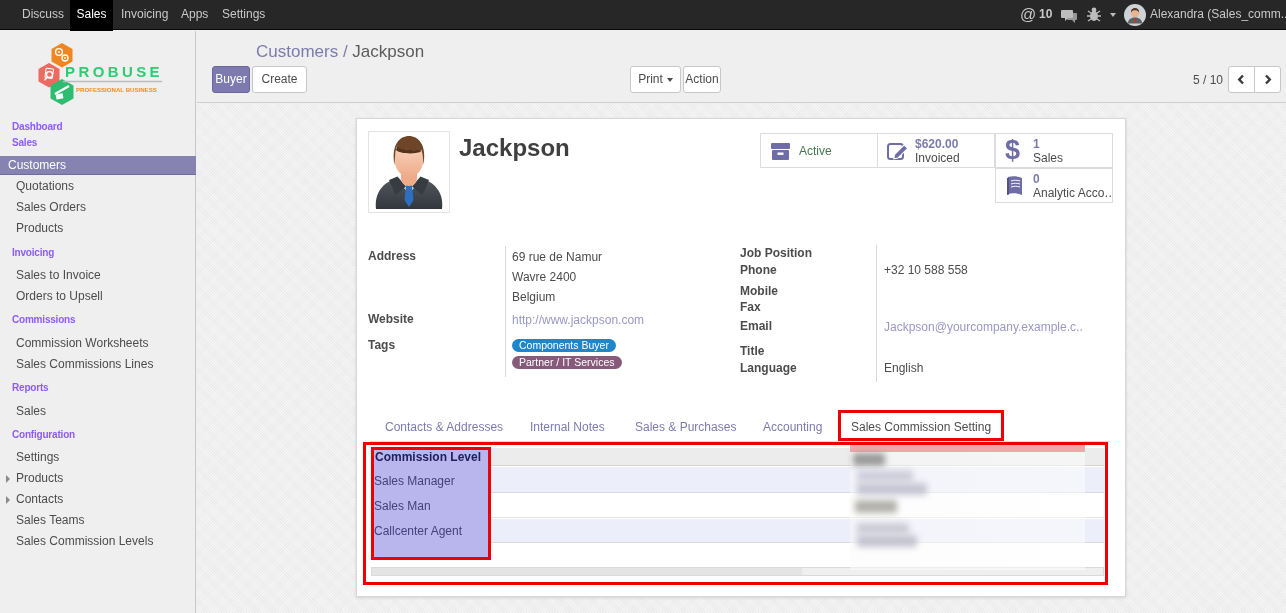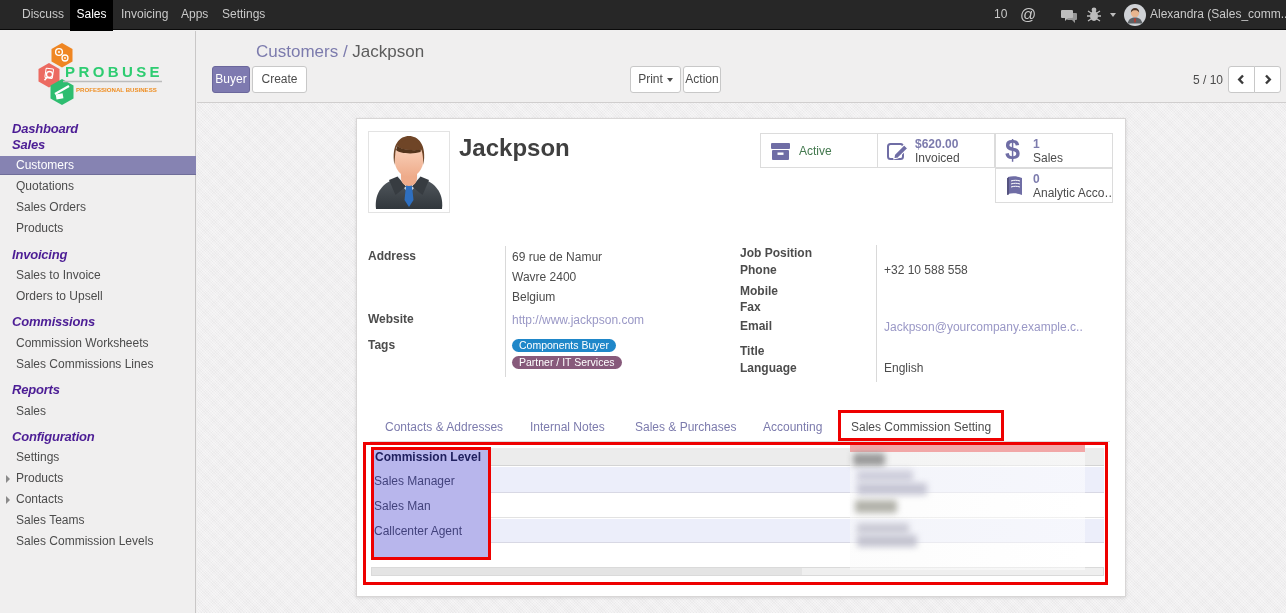--- a/index.html
+++ b/index.html
@@ -7,23 +7,23 @@
 body { font-family:"Liberation Sans", sans-serif; background:#f0efef; position:relative; }
 .abs { position:absolute;text-align:right; }
 
 
 #topbar { position:absolute; left:0; top:0; width:1286px; height:30px; background:#272727; border-bottom:1px solid #0a0a0a; color:#c9c9c9; font-size:12px; }
 #topbar .mitem { position:absolute; top:0; height:47px; line-height:29px; white-space:nowrap; }
 #topbar .active { background:#000; color:#fff; }
 
 
 #sidebar { position:absolute; left:0; top:31px; width:196px; height:582px; background:#f0efef; border-right:1px solid #c9c7c7; }
-.snavh { position:absolute; left:12px; font-weight:bold; color:#4c1d95; font-size:13px; letter-spacing:-0.2px;font-style:italic; }
+.snavh { position:absolute; left:12px; font-weight:bold; color:#8b5cf6; font-size:10px; letter-spacing:-0.2px; }
 .snavi { position:absolute; left:16px; color:#4c4c4c; font-size:12px; }
-.snava { position:absolute; left:0; width:196px; height:19px; background:#8683b2; border-bottom:1px solid #6f6d99; color:#fff; font-size:12px; line-height:19px; padding-left:16px; }
+.snava { position:absolute; left:0; width:196px; height:19px; background:#8683b2; border-bottom:1px solid #6f6d99; color:#fff; font-size:12px; line-height:19px; padding-left:8px; }
 .caret-r { position:absolute; left:6px; width:0; height:0; border-left:4px solid #8a8a8a; border-top:4px solid transparent; border-bottom:4px solid transparent; }
 
 
 #cp { position:absolute; left:197px; top:31px; width:1089px; height:72px; background:#f0efef; border-bottom:1px solid #d0cece; }
 #breadcrumb { position:absolute; left:212px; top:42px; font-size:17px; color:#7c7bad;margin-left:44px; }
 #breadcrumb .cur { color:#5c5c5c; }
 .btn { position:absolute; height:27px; background:#fff; border:1px solid #c8c8c8; border-radius:3px; font-size:12px; color:#4c4c4c; text-align:center; line-height:25px; }
 .btn.primary { background:#7e7ab0; border-color:#6b679c; color:#fff; }
 .carets { display:inline-block; width:0; height:0; border-top:4px solid #4c4c4c; border-left:3.5px solid transparent; border-right:3.5px solid transparent; vertical-align:middle; margin-left:4px; }
 #pager { position:absolute; left:1193px; top:73px; font-size:12px; color:#4c4c4c; }
@@ -74,21 +74,21 @@
 </head>
 <body>
 
 <div id="topbar">
   <div class="mitem" style="left:22px;">Discuss</div>
   <div class="mitem active" style="left:70px; width:43px; text-align:center;">Sales</div>
   <div class="mitem" style="left:121px;">Invoicing</div>
   <div class="mitem" style="left:181px;">Apps</div>
   <div class="mitem" style="left:222px;">Settings</div>
   <div class="mitem" style="left:1020px; font-size:16px;">@</div>
-  <div class="mitem" style="left:994px;">10</div>
+  <div class="mitem" style="left:1039px;font-weight:bold;">10</div>
   <div class="mitem" style="left:1060px;">
     <svg width="18" height="30" viewBox="0 0 18 30">
         <g fill="#bdbdbd">
           <path d="M1 10h10a1 1 0 0 1 1 1v6a1 1 0 0 1-1 1H7l-3 3v-3H1a1 1 0 0 1-1-1v-6a1 1 0 0 1 1-1z" transform="translate(1 0)"></path>
           <path d="M8 13h8a1 1 0 0 1 1 1v5a1 1 0 0 1-1 1h-1v3l-3-3H8a1 1 0 0 1-1-1v-5a1 1 0 0 1 1-1z" opacity="0.75"></path>
         </g>
       </svg>
   </div>
   <div class="mitem" style="left:1086px;">
     <svg width="16" height="30" viewBox="0 0 16 30">

